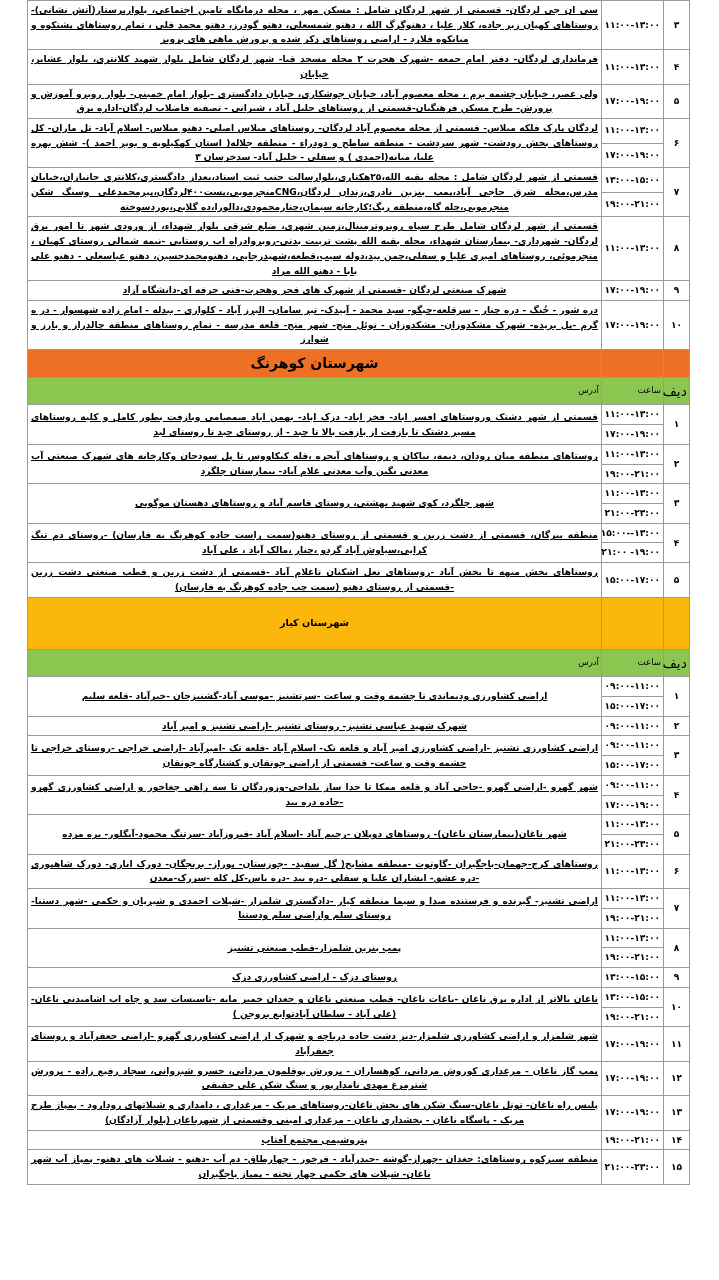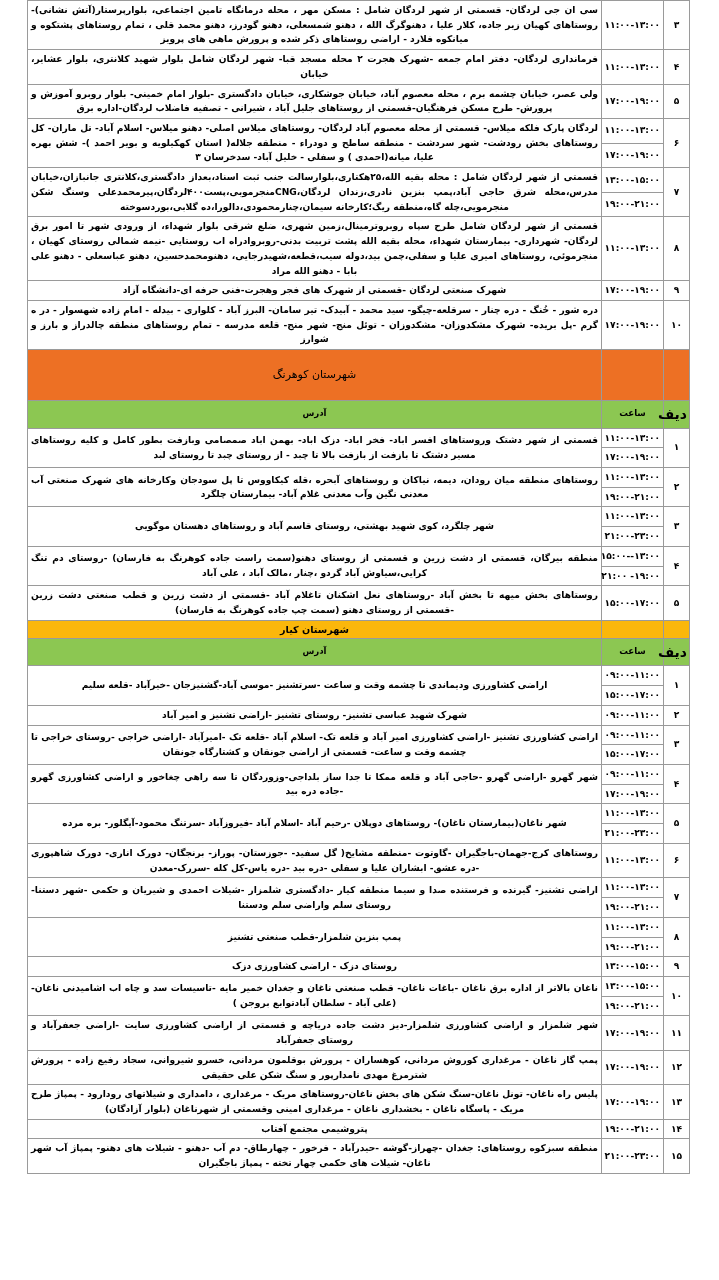--- a/index.html
+++ b/index.html
@@ -55,50 +55,51 @@
     font-size: 8.3px;
     white-space: nowrap;
     letter-spacing: -0.2px;
   }
   td.adres {
     text-align: justify;
     text-align-last: center;
     padding: 4px 6px;
     font-size: 9.2px;
     line-height: 1.68;
+    text-decoration: underline;
   }
   td.adres.single {
     text-align: left;
     text-align-last: center;
   }
 
   
   tr.section-orange td {
     background: #ED7024;
     text-align: center;
-    font-size: 11px;
-    font-weight: normal;
+    font-size: 14px;
+    font-weight: bold;
     height: 17px;
-    padding: 16px;
+    padding: 2px;
     color: #000;
   }
   tr.section-amber td {
     background: #FBB70B;
     text-align: center;
     font-size: 9.6px;
     font-weight: bold;
     height: 17px;
-    padding: 0;
+    padding: 17px;
     color: #000;
   }
   tr.colhead td {
     background: #8CC752;
-    text-align: center;
+    text-align: right;
     font-size: 8.6px;
-    font-weight: bold;
+    font-weight: normal;
     height: 15px;
     padding: 2px;
     color: #000;
     margin-left: 40px;
   }
   tr.colhead td.radif { font-size: 14px; }
 </style>
 </head>
 <body>
 
@@ -280,21 +281,21 @@
           <td class="radif" rowspan="2">۱۰</td>
           <td class="saat">۱۳:۰۰-۱۵:۰۰</td>
           <td class="adres" rowspan="2">ناغان بالاتر از اداره برق ناغان -باغات ناغان- قطب صنعتی ناغان و جغدان خمیر مایه -تاسیسات سد و چاه اب اشامیدنی ناغان- (علی آباد - سلطان آبادتوابع بروجن )</td>
         </tr>
         <tr>
           <td class="saat">۱۹:۰۰-۲۱:۰۰</td>
         </tr>
         <tr>
           <td class="radif" rowspan="1">۱۱</td>
           <td class="saat">۱۷:۰۰-۱۹:۰۰</td>
-          <td class="adres" rowspan="1">شهر شلمزار و اراضی کشاورزی شلمزار-دیز دشت جاده دریاچه  و قسمتی از اراضی کشاورزی سایت -اراضی جعفرآباد و روستای جعفرآباد</td>
+          <td class="adres" rowspan="1">شهر شلمزار و اراضی کشاورزی شلمزار-دیز دشت جاده دریاچه  و شهرک از اراضی کشاورزی گهرو -اراضی جعفرآباد و روستای جعفرآباد</td>
         </tr>
         <tr>
           <td class="radif" rowspan="1">۱۲</td>
           <td class="saat">۱۷:۰۰-۱۹:۰۰</td>
           <td class="adres" rowspan="1">پمپ گاز ناغان - مرغداری کوروش مردانی، کوهساران - پرورش بوقلمون مردانی، خسرو شیروانی، سجاد رفیع زاده - پرورش شترمرغ مهدی نامدارپور و سنگ شکن علی حقیقی</td>
         </tr>
         <tr>
           <td class="radif" rowspan="1">۱۳</td>
           <td class="saat">۱۷:۰۰-۱۹:۰۰</td>
           <td class="adres" rowspan="1">پلیس راه ناغان- تونل ناغان-سنگ شکن های بخش ناغان-روستاهای مریک -  مرغداری ، دامداری و شیلاتهای رودارود - پمپاژ طرح مریک - پاسگاه ناغان - بخشداری ناغان - مرغداری امینی  وقسمتی از شهرناغان (بلوار آزادگان)</td>

